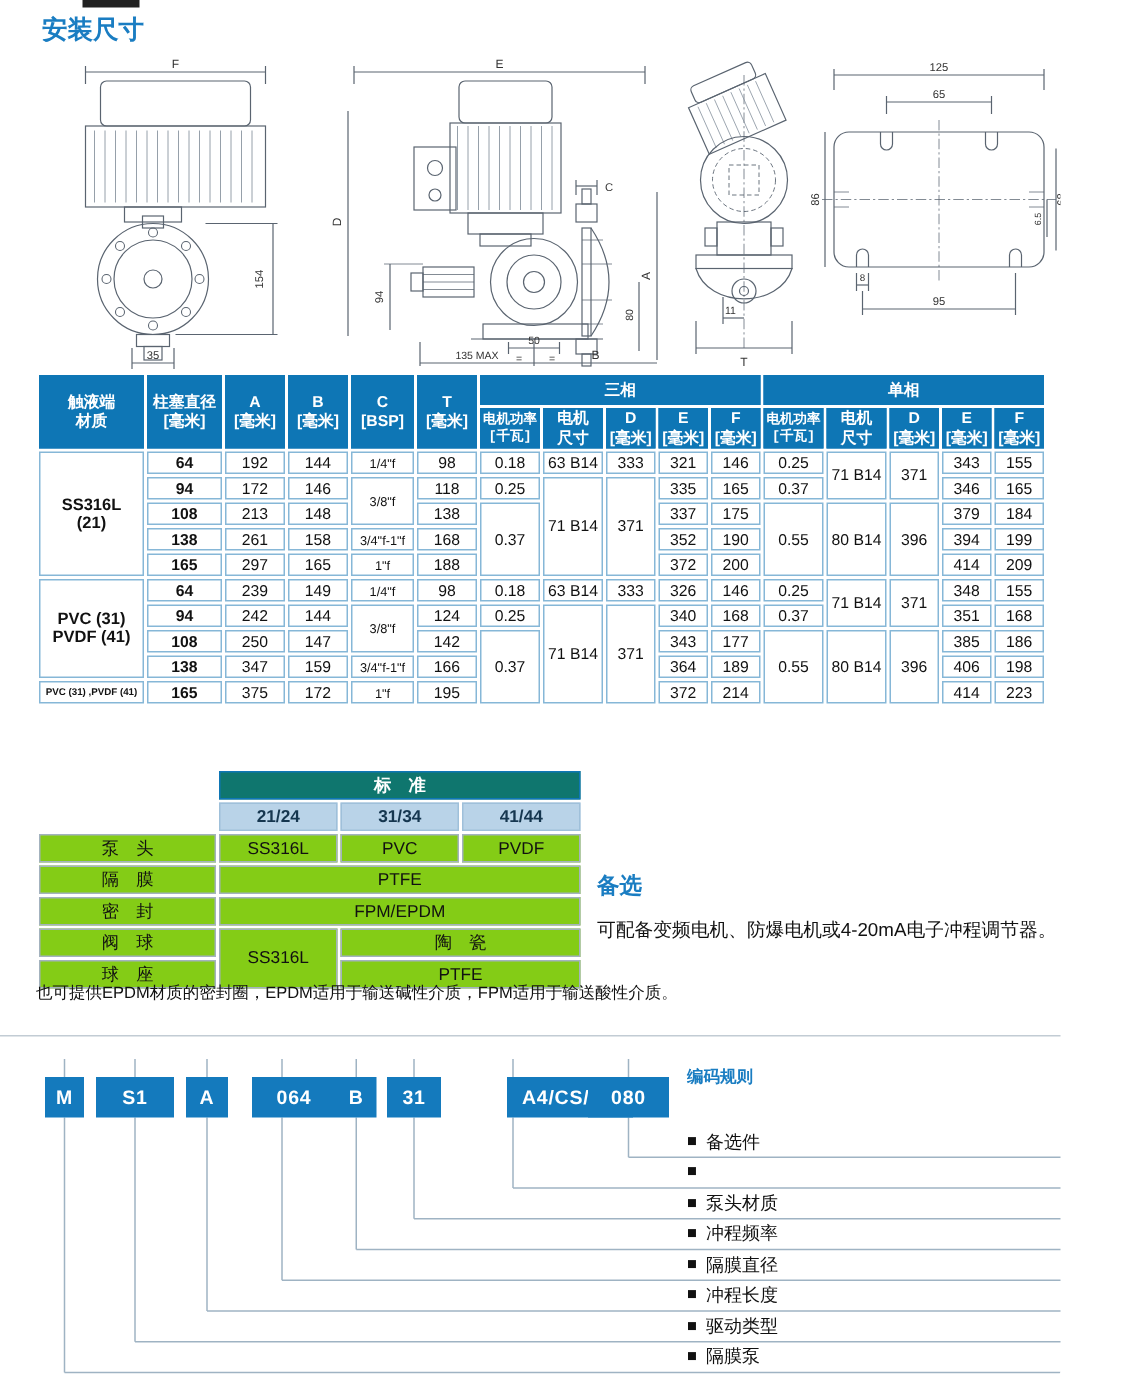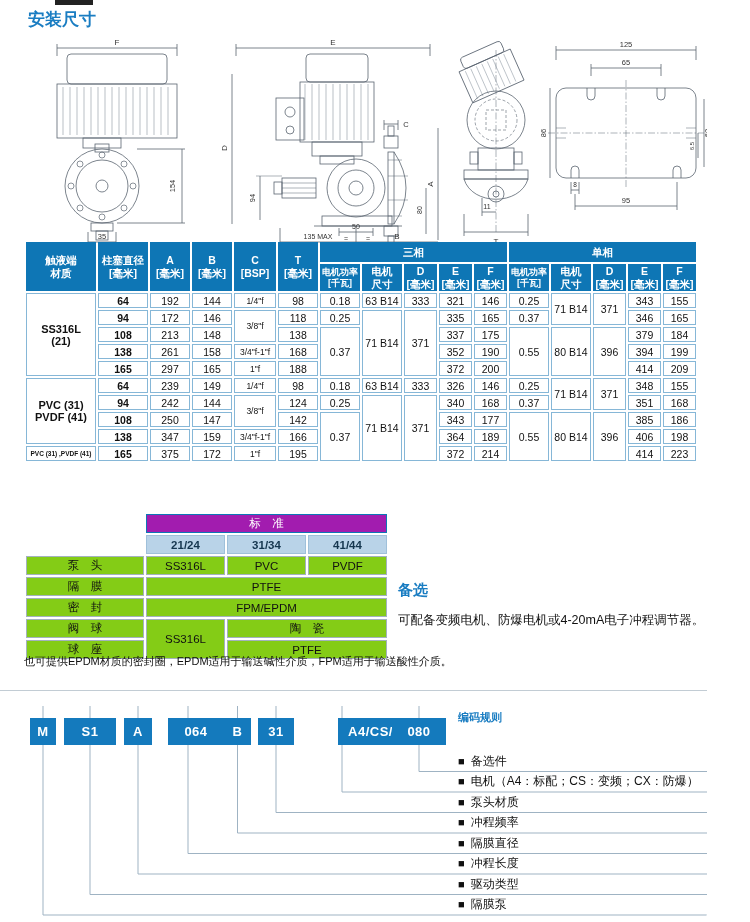--- a/index.html
+++ b/index.html
@@ -2,38 +2,38 @@
 <html><head>
 <meta charset="utf-8">
 <style>
   html,body{margin:0;padding:0;background:#fff;}
   .page{position:relative;width:707px;height:922px;background:#fff;overflow:hidden;
         font-family:"Liberation Sans","DejaVu Sans",sans-serif;color:#111;border-radius:9px;}
   .artifact{position:absolute;left:55px;top:0;width:38px;height:5px;background:#222;}
   .page-title{position:absolute;left:28px;top:8px;font-size:17px;font-weight:bold;color:#1a7dc2;}
   .drawings{position:absolute;left:0;top:34px;}
   
-  .main-table{position:absolute;left:24px;top:240px;border-collapse:separate;border-spacing:2px;
+  .main-table{position:absolute;left:24px;top:248px;border-collapse:separate;border-spacing:2px;
               table-layout:fixed;font-size:10.5px;}
   .main-table td{border:1px solid #86b7d7;background:#fff;text-align:center;vertical-align:middle;
                  padding:0;height:13px;overflow:hidden;color:#111;}
   .main-table td.h{background:#0e76b5;color:#fff;border-color:#0e76b5;font-weight:bold;
                    white-space:pre-line;line-height:1.2;height:18px;}
-  .main-table td.hs{font-size:9px;}
+  .main-table td.hs{font-size:9px;font-family:Liberation Mono, monospace;}
   .main-table td.mat{font-weight:bold;white-space:pre-line;font-size:11px;}
   .main-table td.matsm{font-size:6.5px;font-weight:bold;}
   .main-table td.plg{font-weight:bold;}
   .main-table td.csm{font-size:8.5px;}
   
   .std-table{position:absolute;left:24px;top:512px;border-collapse:separate;border-spacing:2px;
              table-layout:fixed;font-size:11.5px;}
   .std-table td{border:1px solid #a3b2be;background:#84cc16;text-align:center;vertical-align:middle;
                 height:17px;padding:0 2px;color:#111;}
   .std-table td.blank{border:none;background:transparent;}
-  .std-table td.hdr{background:#a21caf;color:#fff;border-color:#0e76b5;font-weight:normal;}
+  .std-table td.hdr{background:#0f766e;color:#fff;border-color:#0e76b5;font-weight:bold;}
   .std-table td.sub{background:#b9d3e8;border-color:#9fc0da;font-weight:bold;color:#15364f;}
   .std-table td.lbl{font-weight:normal;}
   .std-note{position:absolute;left:24px;top:654px;font-size:11px;color:#111;}
   
   .options{position:absolute;left:398px;top:581px;width:308px;}
   .options .opt-title{font-size:15px;font-weight:bold;color:#1a7dc2;margin:0 0 9px 0;}
   .options .opt-text{font-size:12.5px;line-height:1.9;margin:0;color:#111;}
   .divider{position:absolute;left:0;top:690px;width:712px;height:1px;background:#c2ccd4;}
   
   .code-box{position:absolute;top:718px;height:27px;background:#147abd;color:#fff;font-weight:bold;
@@ -546,21 +546,20 @@
   <div class="code-box" style="left:258px;width:36px;">31</div>
   <div class="code-box" style="left:300px;width:84px;margin-left:38px;">A4/CS/CX</div>
   <div class="code-box" style="left:392px;width:54px;">080</div>
 
   <div class="code-label" style="top:752px;">
       <span class="bullet">■</span>
       <span>备选件</span>
     </div>
   <div class="code-label" style="top:772.5px;">
       <span class="bullet">■</span>
-      <span>电机（A4：标配；CS：变频；CX：防爆）</span>
     </div>
   <div class="code-label" style="top:793px;">
       <span class="bullet">■</span>
       <span>泵头材质</span>
     </div>
   <div class="code-label" style="top:813.5px;">
       <span class="bullet">■</span>
       <span>冲程频率</span>
     </div>
   <div class="code-label" style="top:834px;">

